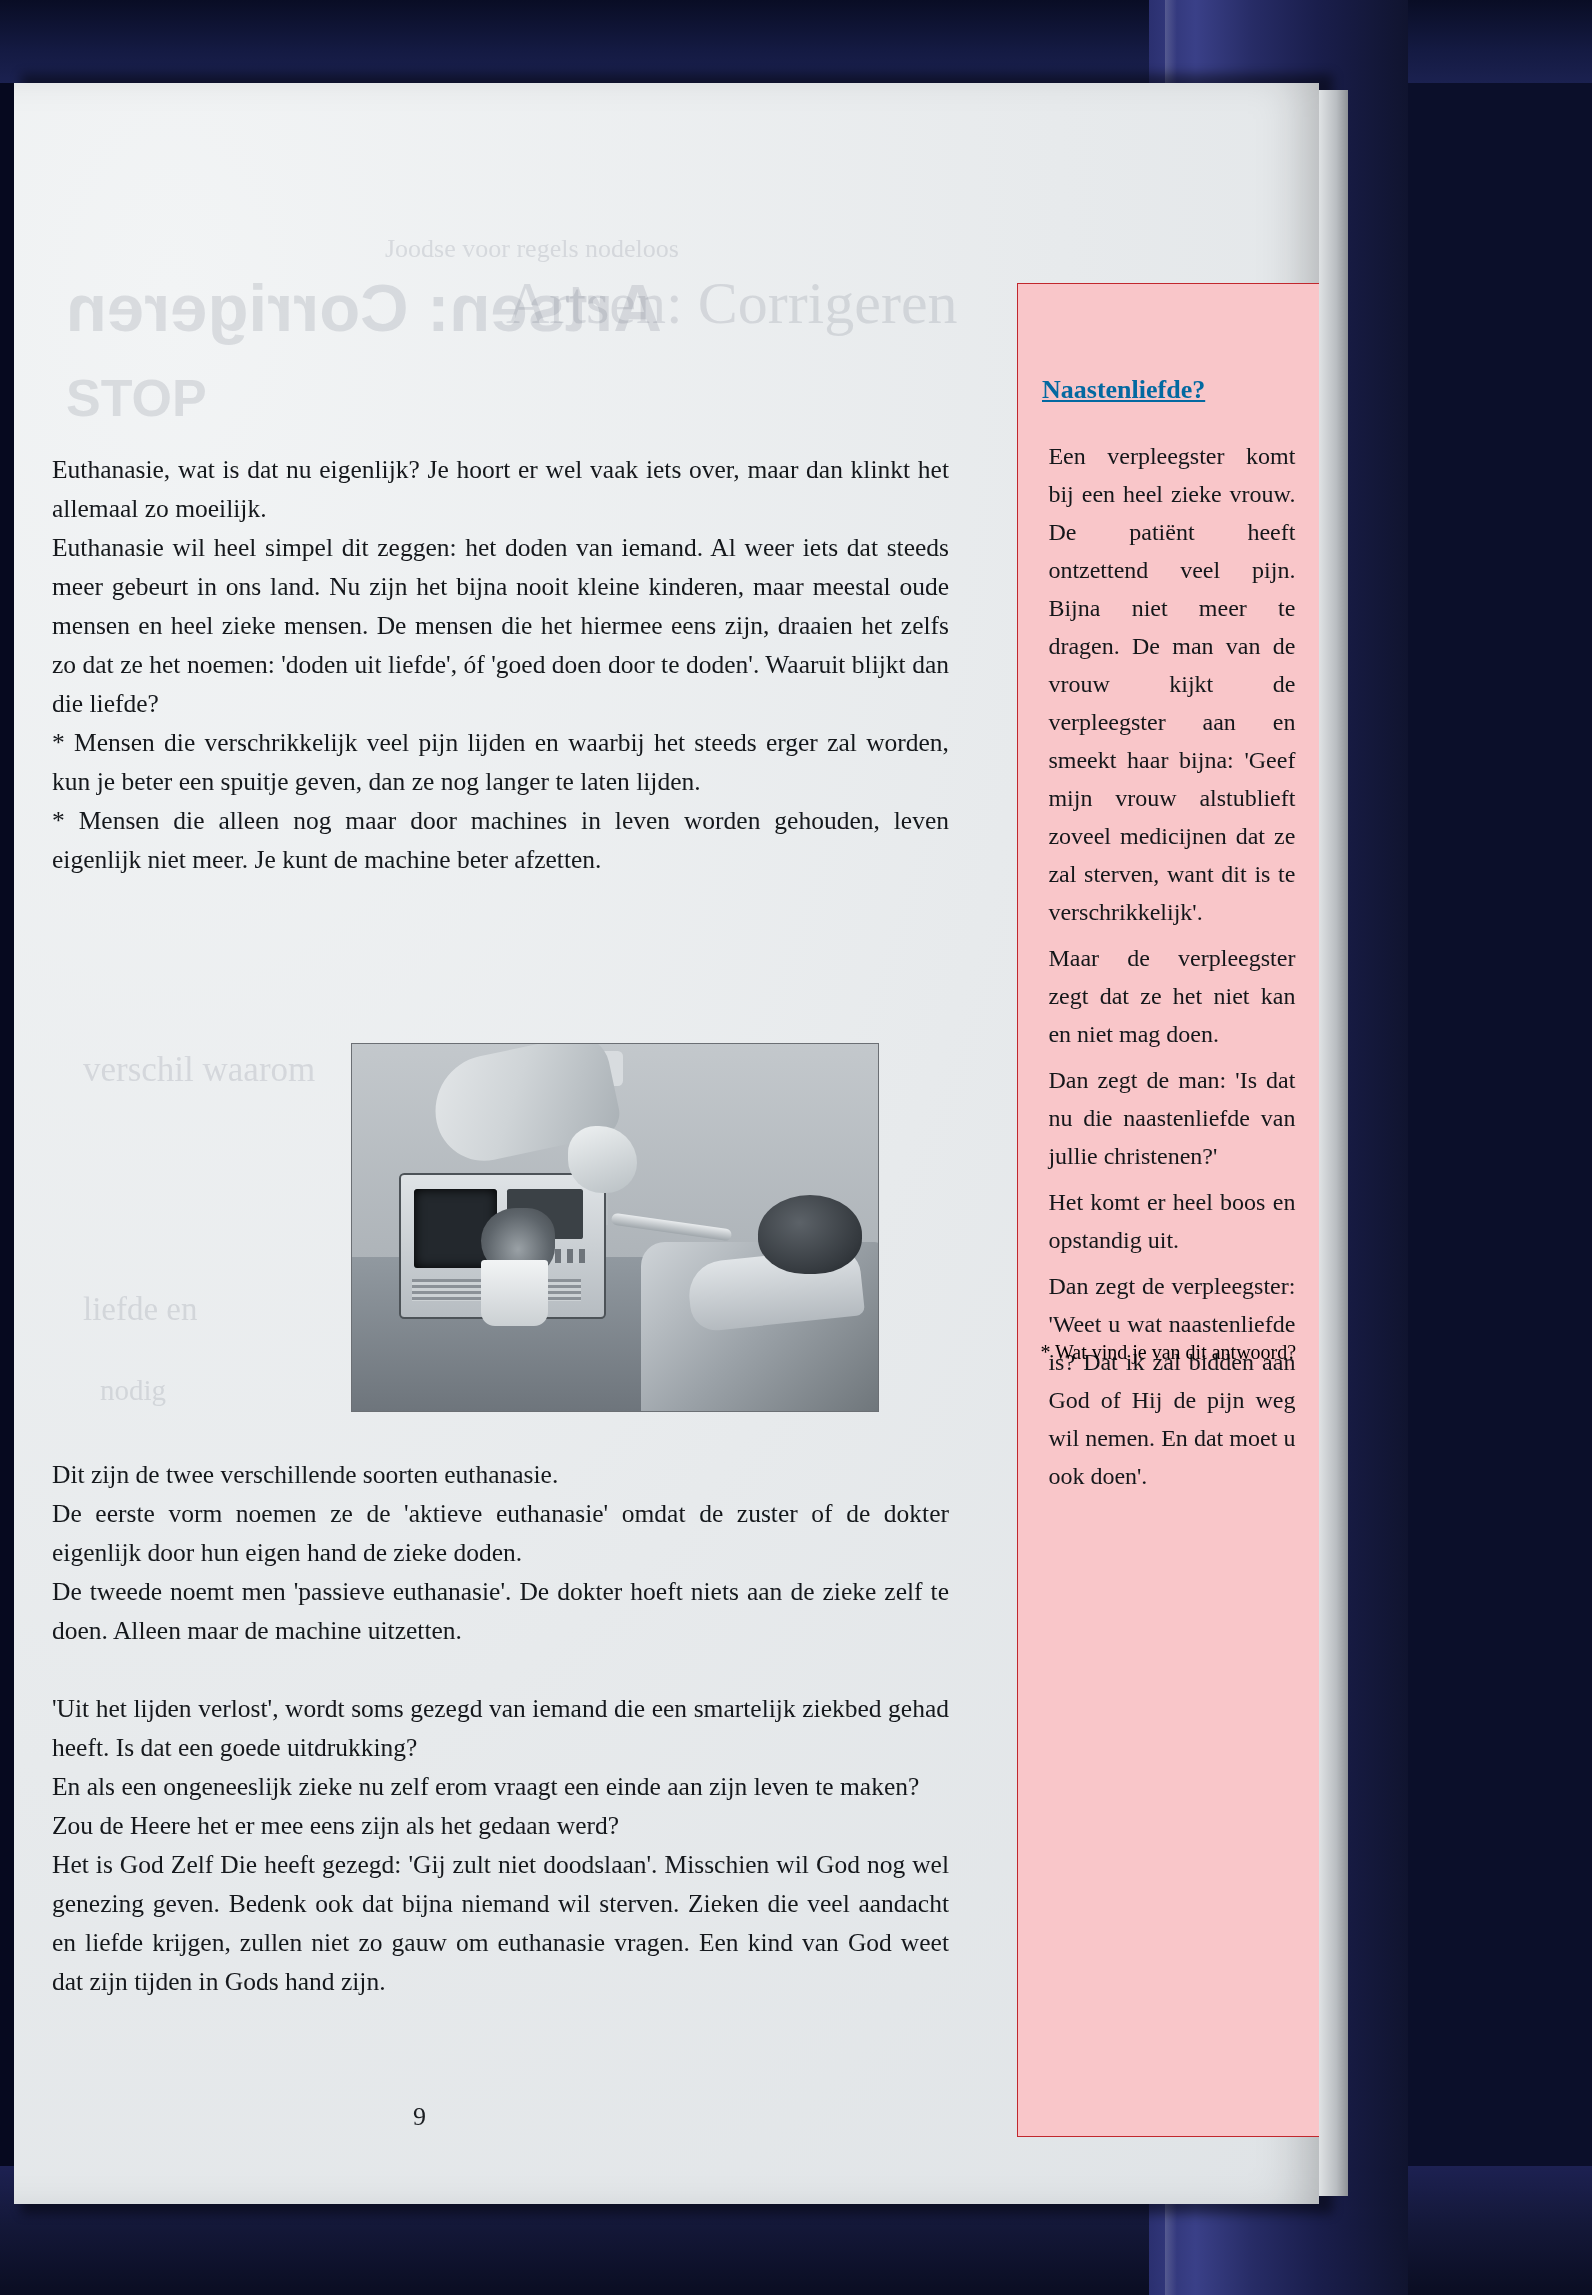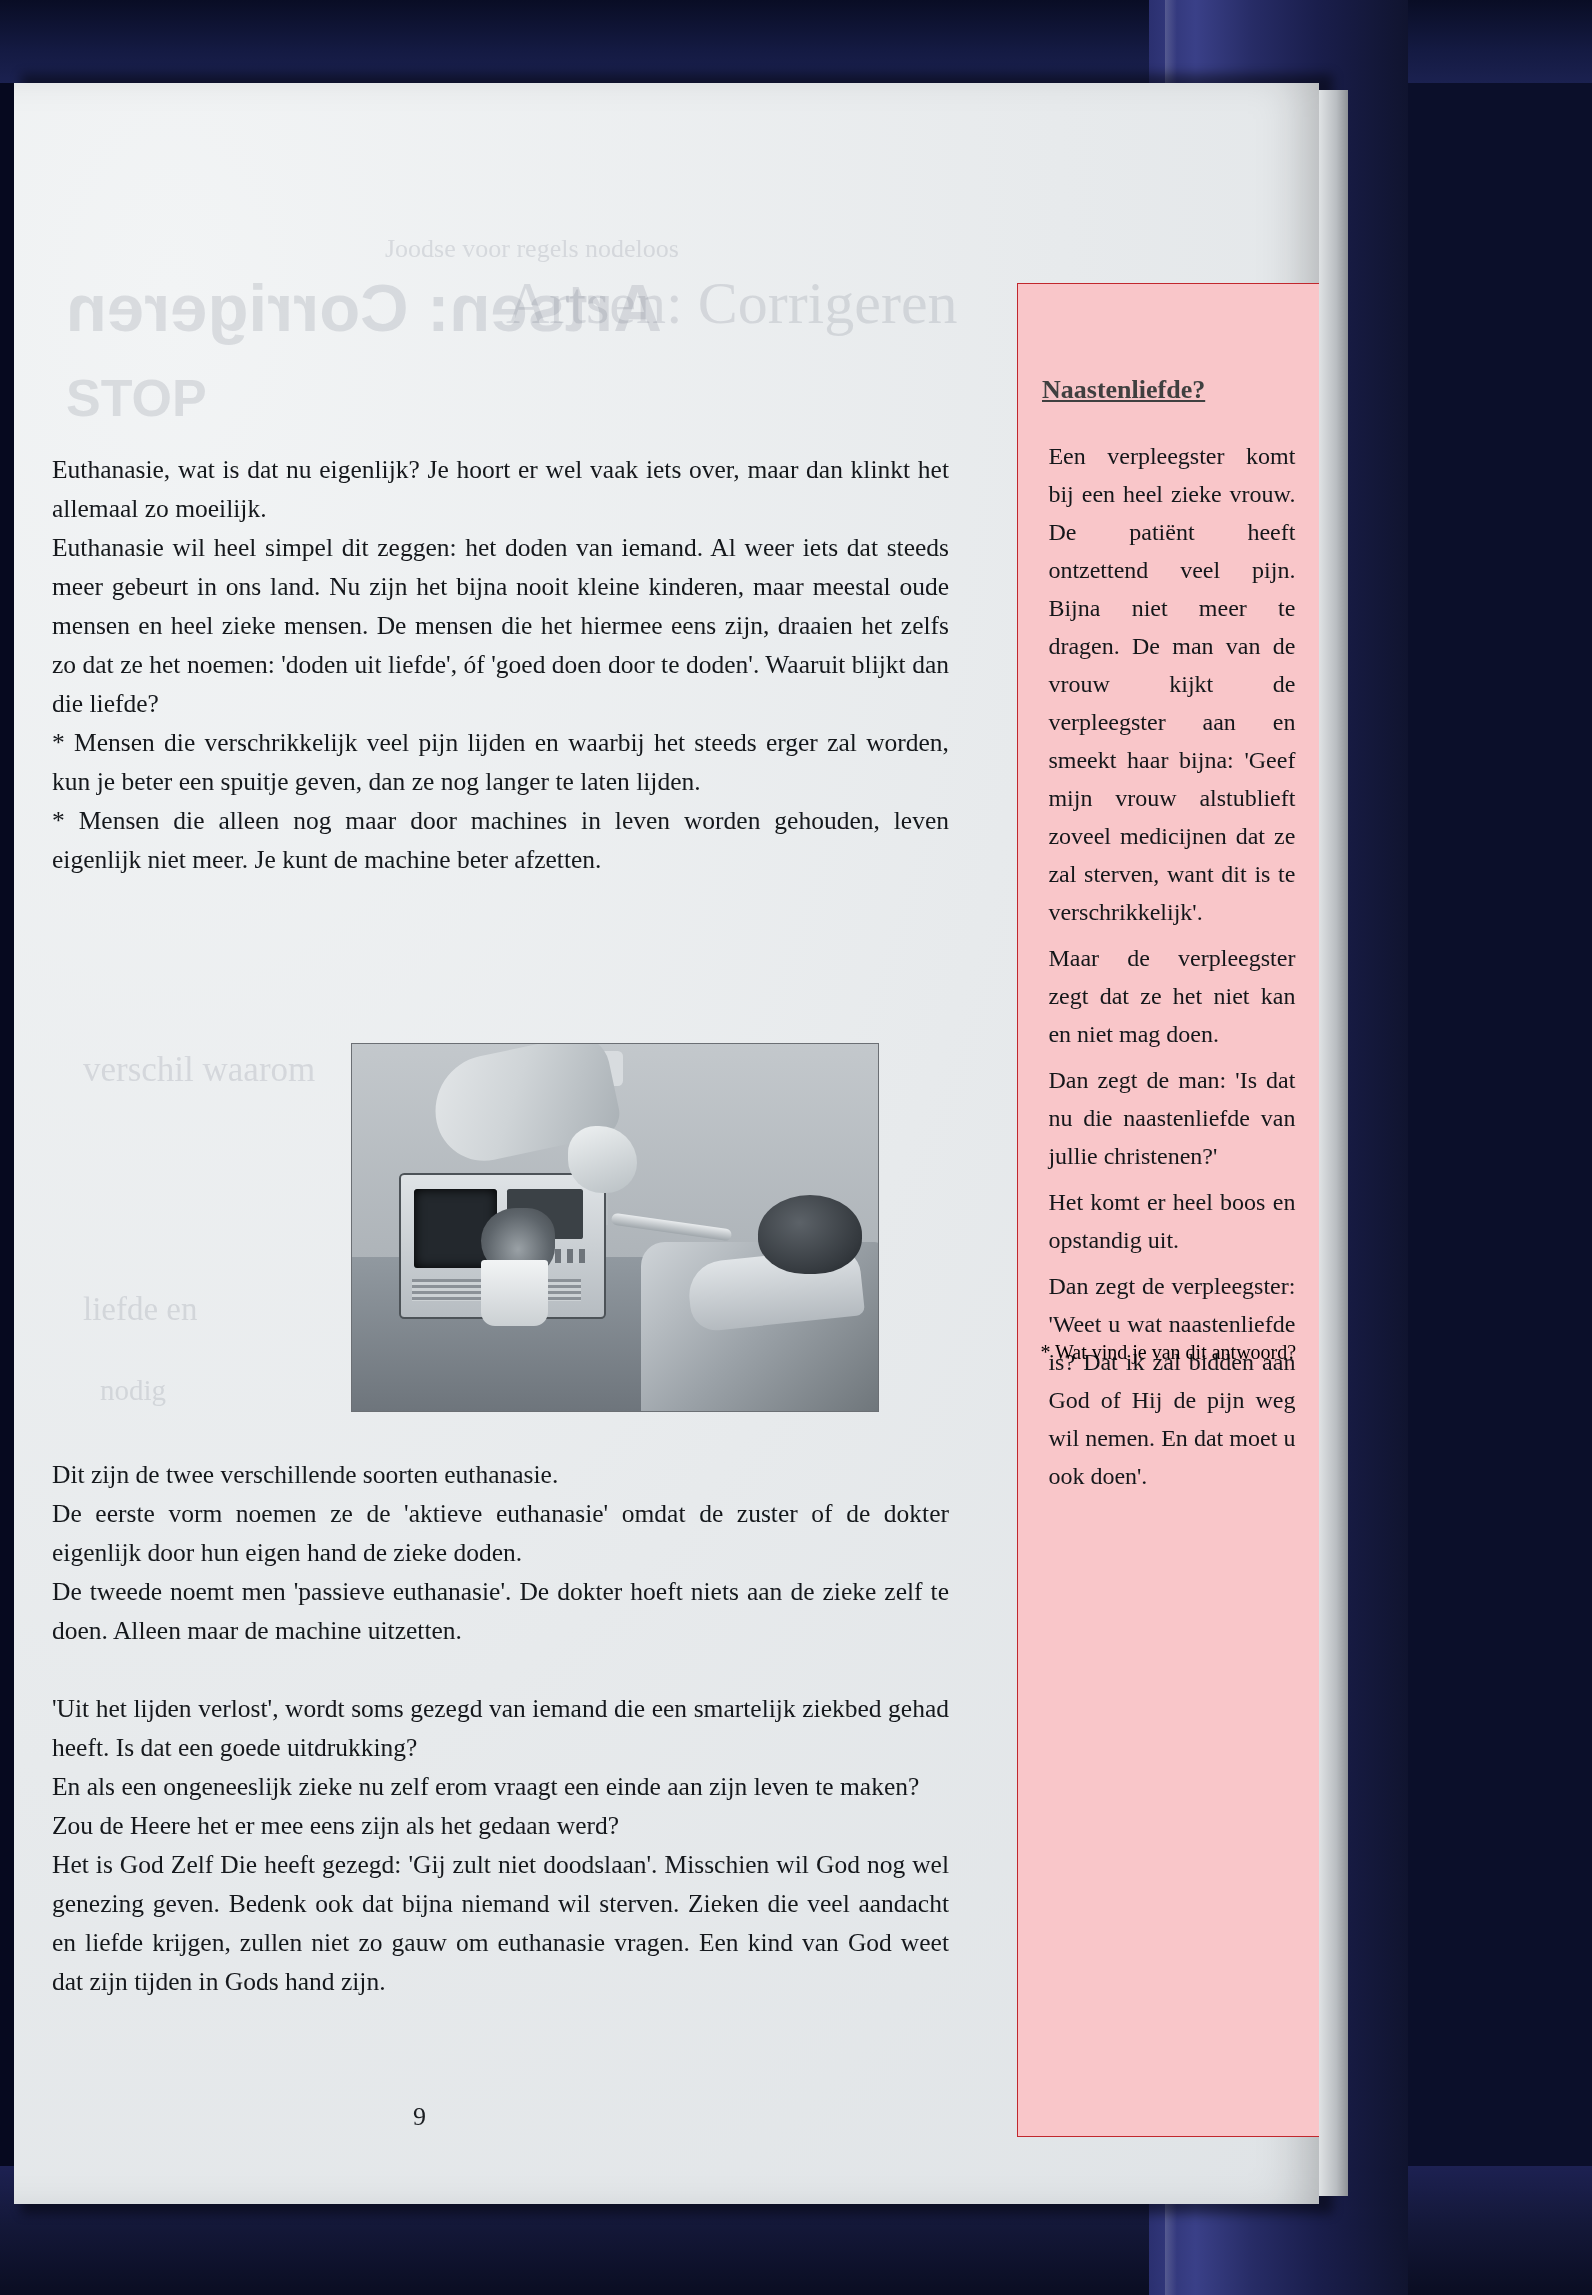--- a/index.html
+++ b/index.html
@@ -212,21 +212,21 @@
     width: 345px; height: 1854px;
     background: #f9c6c9;
     border: 1.7px solid #c1272d;
     box-sizing: border-box;
   }
   #sb-title {
     position: absolute;
     left: 24px; top: 91px;
     font-size: 26px;
     font-weight: 700;
-    color: #404040;
+    color: #0369a1;
     text-decoration: underline;
     font-family: "Liberation Serif", serif;
   }
   #sb-body {
     position: absolute;
     left: 22.4px; top: 145px;
     width: 263px;
     font-size: 24px;
     line-height: 38px;
     text-align: justify;

